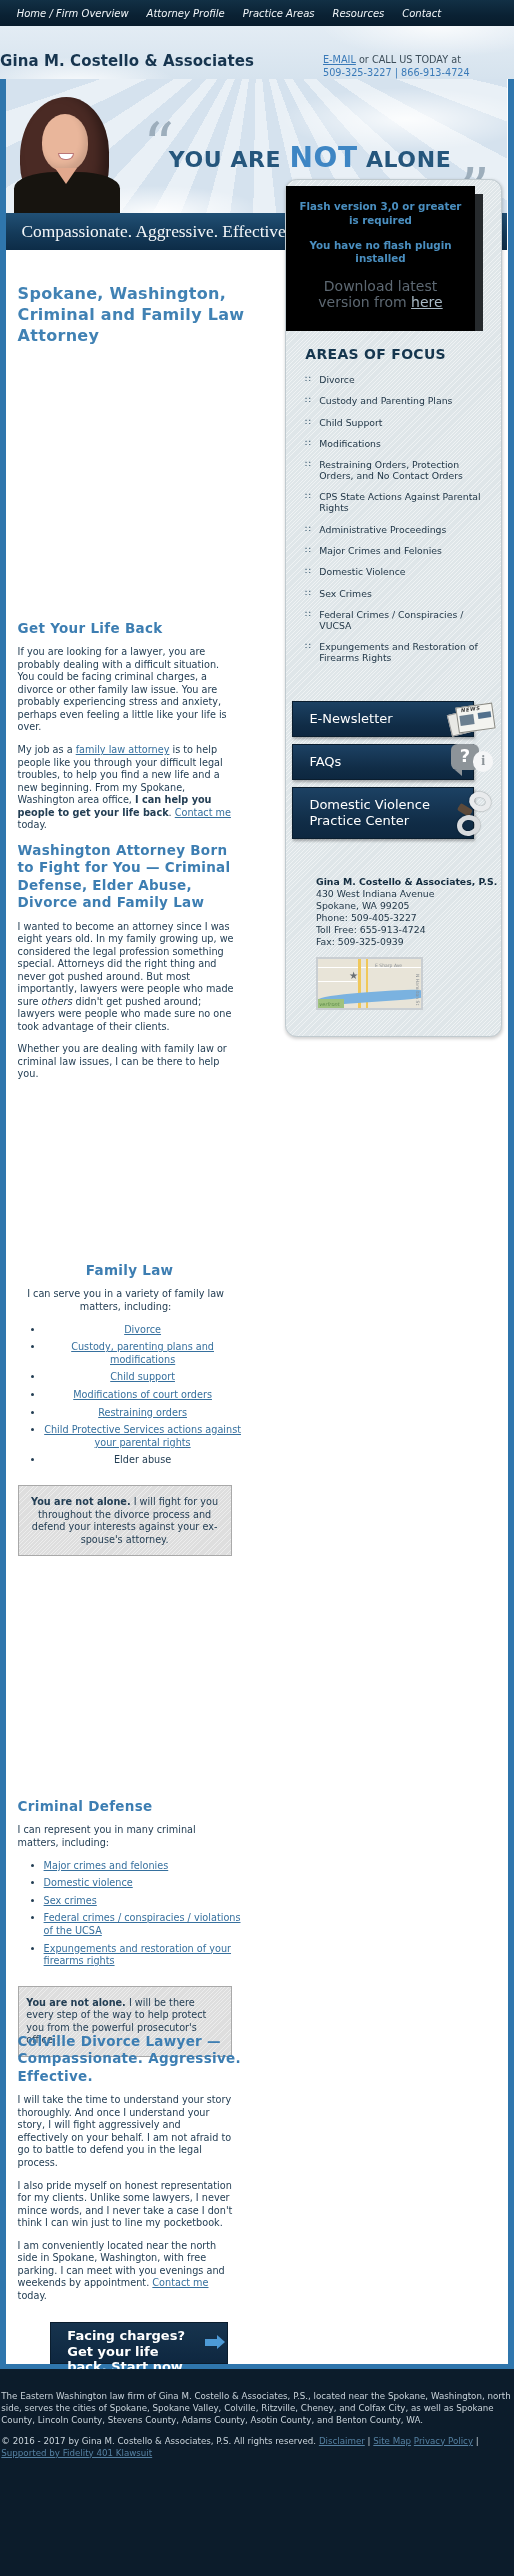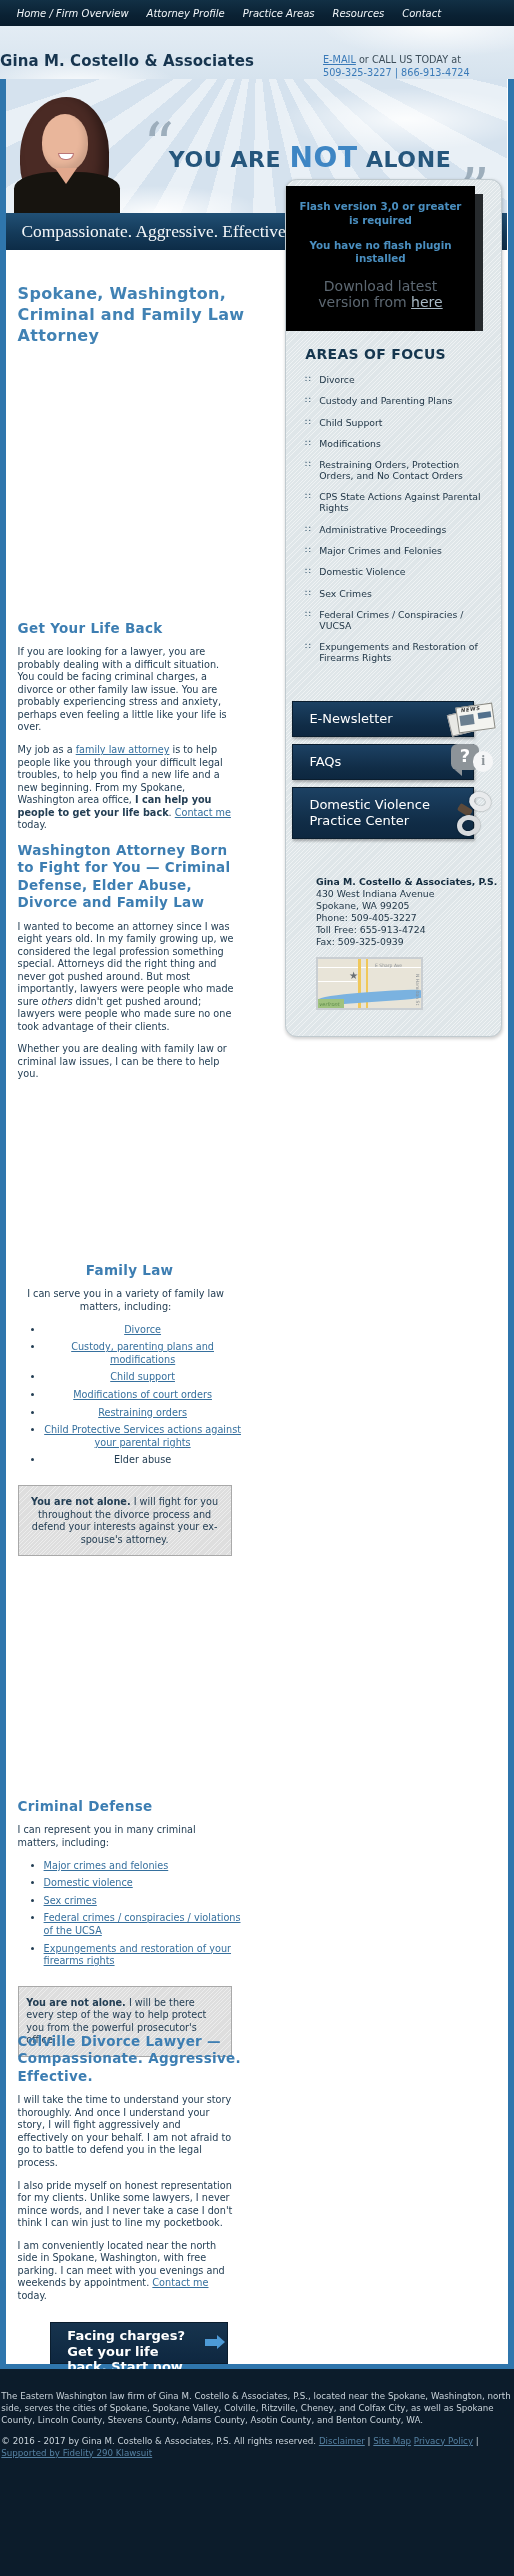--- a/index.html
+++ b/index.html
@@ -293,17 +293,17 @@
           <span>Facing charges? Get your life back. Start now</span>
           <span class="arrow"></span>
         </div>
       </div>
 
     </div>
   </div>
 
   <div class="footer">
     <p>The Eastern Washington law firm of Gina M. Costello &amp; Associates, P.S., located near the Spokane, Washington, north side, serves the cities of Spokane, Spokane Valley, Colville, Ritzville, Cheney, and Colfax City, as well as Spokane County, Lincoln County, Stevens County, Adams County, Asotin County, and Benton County, WA.</p>
-    <p class="copy"><span>© 2016 - 2017 by Gina M. Costello &amp; Associates, P.S. All rights reserved. </span><a>Disclaimer</a><span> | </span><a>Site Map</a><span>   </span><a>Privacy Policy</a><span> | </span><a>Supported by Fidelity 290 Klawsuit</a></p>
+    <p class="copy"><span>© 2016 - 2017 by Gina M. Costello &amp; Associates, P.S. All rights reserved. </span><a>Disclaimer</a><span> | </span><a>Site Map</a><span>   </span><a>Privacy Policy</a><span> | </span><a>Supported by Fidelity 401 Klawsuit</a></p>
   </div>
 
 </div>
 
 
 </body></html>

